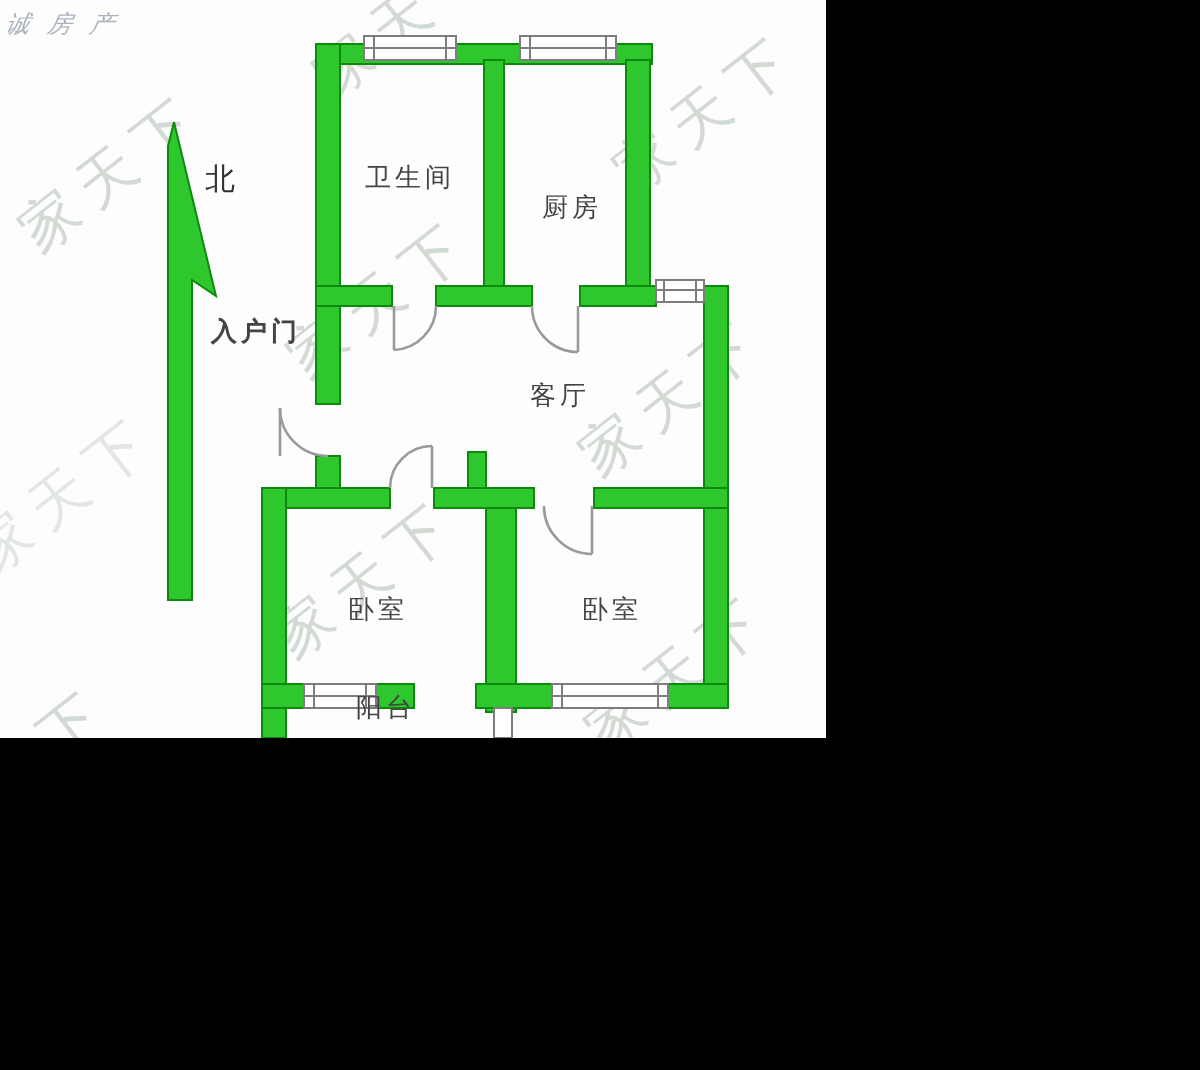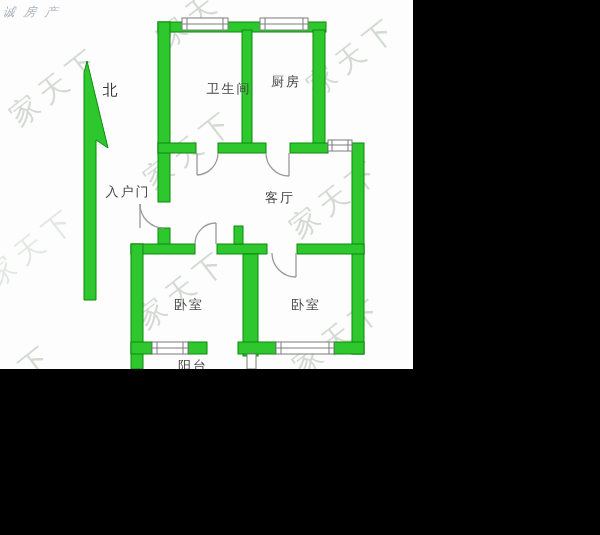--- a/index.html
+++ b/index.html
@@ -125,23 +125,23 @@
           <line x1="216" y1="223" x2="216" y2="244"></line>
       </g>
       <g>
         <path d="M272,253 A24,24 0 0 0 296,277"></path>
           <line x1="296" y1="253" x2="296" y2="277"></line>
       </g>
     </g>
   </svg>
 
   <div class="lbl north" style="left:110px;top:90px;">北</div>
-  <div class="lbl" style="left:205px;top:89px;margin-left:24px;">卫生间</div>
-  <div class="lbl" style="left:286px;top:82px;">厨房</div>
-  <div class="lbl" style="left:128px;top:192px;">入户门</div>
+  <div class="lbl" style="left:205px;top:89px;">卫生间</div>
+  <div class="lbl" style="left:286px;top:104px;">厨房</div>
+  <div class="lbl" style="left:128px;top:166px;font-weight:bold;">入户门</div>
   <div class="lbl" style="left:280px;top:198px;">客厅</div>
   <div class="lbl" style="left:189px;top:305px;">卧室</div>
   <div class="lbl" style="left:306px;top:305px;">卧室</div>
-  <div class="lbl" style="left:193px;top:366px;">阳台</div>
+  <div class="lbl" style="left:193px;top:354px;">阳台</div>
 
   <div class="bar" id="bar-right"></div>
   <div class="bar" id="bar-bottom"></div>
 </div>
 
 </body></html>

